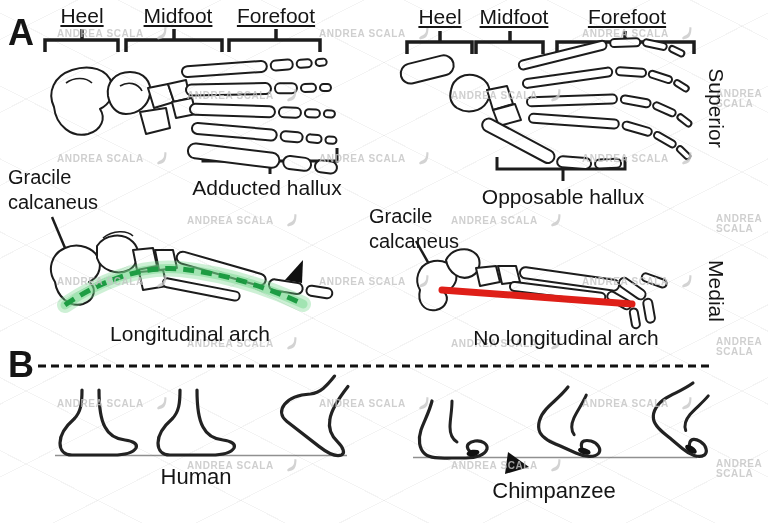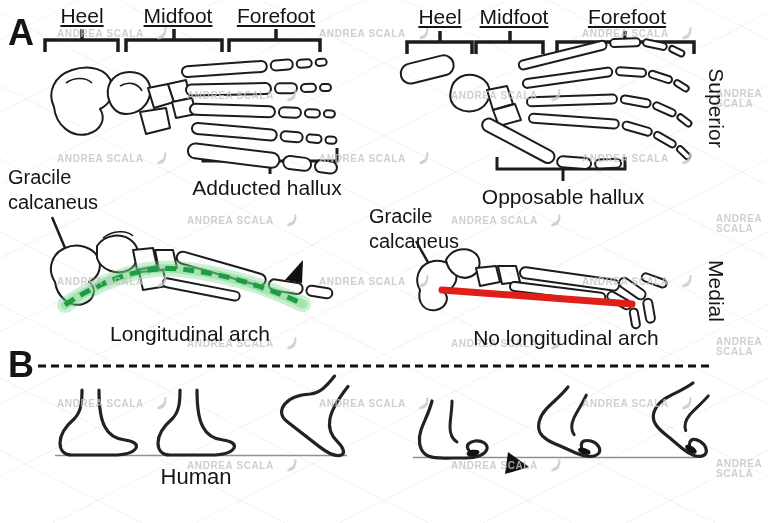--- a/index.html
+++ b/index.html
@@ -414,14 +414,15 @@
     <div class="t callout" style="left:8px;top:165px"><span>Gracile</span><br><span>calcaneus</span></div>
     <div class="t callout" style="left:369px;top:204px"><span>Gracile</span><br><span>calcaneus</span></div>
 
     <div class="t caption" style="left:566px;top:326px">No longitudinal arch</div>
     <div class="t caption" style="left:190px;top:322px">Longitudinal arch</div>
 
     <div class="t sideview" style="left:716px;top:108px">Superior</div>
     <div class="t sideview" style="left:716px;top:291px">Medial</div>
 
     <div class="t gait" style="left:196px;top:464px">Human</div>
+    <div class="t gait" style="left:554px;top:478px">Chimpanzee</div>
   </div>
 </div>
 
 </body></html>

